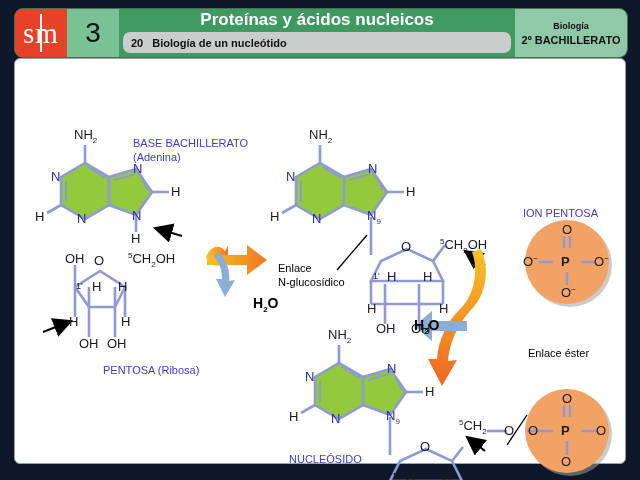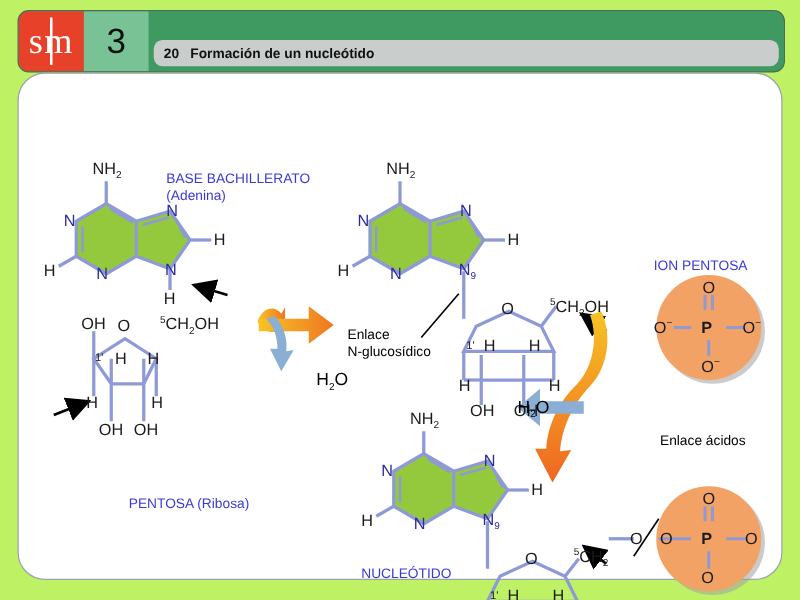--- a/index.html
+++ b/index.html
@@ -1,17 +1,17 @@
 <!DOCTYPE html>
 <html><head>
 <meta charset="utf-8">
 <style>
   html,body{margin:0;padding:0;background:#ffffff;}
   body{width:640px;height:480px;font-family:"Liberation Sans",sans-serif;overflow:hidden;}
-  #page{position:relative;width:640px;height:480px;background:#bef264;}
+  #page{position:relative;width:640px;height:480px;background:#0f172a;}
 
   
   .header{position:absolute;left:14px;top:8px;width:612px;height:48px;
           border:1px solid #4d6b55;border-radius:9px;overflow:hidden;
           background:#4aa06a;display:flex;}
   .hdr-logo{width:52px;background:#e8412a;position:relative;flex:0 0 auto;}
   .hdr-logo .sm{position:absolute;left:0;top:0;width:100%;height:100%;
         color:#ffffff;font-family:"Liberation Serif",serif;font-size:29px;
         display:flex;align-items:center;justify-content:center;letter-spacing:1px;}
   .hdr-logo .bar{position:absolute;left:25px;top:5px;width:1.5px;height:38px;background:#ffffff;}
@@ -24,49 +24,54 @@
         background:#c9cdcb;border-radius:7px;display:flex;align-items:center;}
   .hdr-sub .num{margin-left:8px;font-size:11px;font-weight:bold;color:#111;}
   .hdr-sub .txt{margin-left:9px;font-size:11px;font-weight:bold;color:#111;}
   .hdr-right{width:112px;flex:0 0 auto;background:#8fc9a8;border-radius:0 8px 8px 0;
         display:flex;flex-direction:column;align-items:center;justify-content:center;color:#111;}
   .hdr-right .r1{font-size:9px;font-weight:bold;}
   .hdr-right .r2{font-size:11px;font-weight:bold;margin-top:3px;}
 
   
   .frame{position:absolute;left:14px;top:58px;width:610px;height:404px;
-         border:1px solid #9aa3ad;border-radius:22px;background:#ffffff;}
+         border:1px solid #9aa3ad;border-radius:6px;background:#ffffff;}
 
   
   .lbl{position:absolute;color:#3b3bd4;font-size:11px;white-space:nowrap;}
   .lbl-blk{position:absolute;color:#000;font-size:11px;white-space:nowrap;}
-  .h2o{position:absolute;color:#000;font-size:14px;font-weight:normal;white-space:nowrap;padding-left:42px;}
+  .h2o{position:absolute;color:#000;font-size:14px;font-weight:bold;white-space:nowrap;padding-left:42px;}
   .atom{position:absolute;color:#1a1a1a;font-size:13px;white-space:nowrap;
         font-family:"Liberation Sans",sans-serif;}
   .atom.n{color:#2b2b9c;}
   svg{position:absolute;left:0;top:0;overflow:visible;}
   .prime{font-size:8px;vertical-align:super;}
   .sub{font-size:8px;vertical-align:sub;}
 </style>
 </head>
 <body>
 
 <div id="page">
 
   <div class="header">
     <div class="hdr-logo">
       <div class="sm">sm</div>
       <div class="bar"></div>
     </div>
     <div class="hdr-num">3</div>
     <div class="hdr-mid">
+      <div class="hdr-title">Proteínas y ácidos nucleicos</div>
       <div class="hdr-sub">
         <span class="num">20</span>
-        <span class="txt">Formación de un nucleótido</span>
+        <span class="txt">Biología de un nucleótido</span>
       </div>
+    </div>
+    <div class="hdr-right">
+      <div class="r1">Biología</div>
+      <div class="r2">2º BACHILLERATO</div>
     </div>
   </div>
 
   <div class="frame">
 
     <svg width="610" height="404">
       <defs>
         <linearGradient id="gradA" x1="0" y1="0" x2="1" y2="0">
           <stop offset="0%" stop-color="#f7c325"></stop>
           <stop offset="100%" stop-color="#ef7722"></stop>
@@ -245,21 +250,21 @@
     <span class="atom" style="left:50px;top:192px;">OH</span>
     <span class="atom" style="left:79px;top:194px;">O</span>
     <span class="atom" style="left:113px;top:192px;"><span class="prime">5</span>CH<span class="sub">2</span>OH</span>
     <span class="atom" style="left:61px;top:222px;font-size:9px;">1'</span>
     <span class="atom" style="left:77px;top:220px;">H</span>
     <span class="atom" style="left:103px;top:220px;">H</span>
     <span class="atom" style="left:54px;top:255px;">H</span>
     <span class="atom" style="left:106px;top:255px;">H</span>
     <span class="atom" style="left:64px;top:277px;">OH</span>
     <span class="atom" style="left:92px;top:277px;">OH</span>
-    <span class="lbl" style="left:88px;top:305px;margin-top:33px;">PENTOSA  (Ribosa)</span>
+    <span class="lbl" style="left:88px;top:305px;">PENTOSA  (Ribosa)</span>
 
     <span class="h2o" style="left:196px;top:236px;">H<span class="sub">2</span>O</span>
 
 
     <span class="atom" style="left:294px;top:68px;">NH<span class="sub">2</span></span>
     <span class="atom n" style="left:271px;top:110px;">N</span>
     <span class="atom n" style="left:297px;top:152px;">N</span>
     <span class="atom n" style="left:353px;top:102px;">N</span>
     <span class="atom n" style="left:352px;top:149px;">N<span class="sub">9</span></span>
     <span class="atom" style="left:255px;top:150px;">H</span>
@@ -280,38 +285,38 @@
 
     <span class="lbl" style="left:508px;top:148px;">ION PENTOSA</span>
     <span class="atom" style="left:547px;top:163px;">O</span>
     <span class="atom" style="left:546px;top:195px;font-weight:bold;">P</span>
     <span class="atom" style="left:508px;top:195px;">O<span class="prime">−</span></span>
     <span class="atom" style="left:579px;top:195px;">O<span class="prime">−</span></span>
     <span class="atom" style="left:546px;top:226px;">O<span class="prime">−</span></span>
 
     <span class="h2o" style="left:357px;top:258px;">H<span class="sub">2</span>O</span>
 
-    <span class="lbl-blk" style="left:513px;top:288px;font-size:11px;">Enlace ácidos</span>
+    <span class="lbl-blk" style="left:513px;top:288px;font-size:11px;">Enlace éster</span>
 
     <span class="atom" style="left:313px;top:268px;">NH<span class="sub">2</span></span>
     <span class="atom n" style="left:290px;top:310px;">N</span>
     <span class="atom n" style="left:316px;top:352px;">N</span>
     <span class="atom n" style="left:372px;top:302px;">N</span>
     <span class="atom n" style="left:371px;top:349px;">N<span class="sub">9</span></span>
     <span class="atom" style="left:274px;top:350px;">H</span>
     <span class="atom" style="left:410px;top:325px;">H</span>
 
     <span class="atom" style="left:405px;top:380px;">O</span>
-    <span class="atom" style="left:444px;top:378px;"><span class="prime">5</span>CH<span class="sub">2</span></span>
+    <span class="atom" style="left:444px;top:359px;"><span class="prime">5</span>CH<span class="sub">2</span></span>
     <span class="atom" style="left:489px;top:364px;">O</span>
     <span class="atom" style="left:377px;top:412px;font-size:9px;">1'</span>
     <span class="atom" style="left:391px;top:410px;">H</span>
     <span class="atom" style="left:427px;top:410px;">H</span>
 
-    <span class="lbl" style="left:274px;top:394px;">NUCLEÓTIDO</span>
+    <span class="lbl" style="left:274px;top:394px;">NUCLEÓSIDO</span>
 
     <span class="atom" style="left:547px;top:332px;">O</span>
     <span class="atom" style="left:546px;top:364px;font-weight:bold;">P</span>
     <span class="atom" style="left:513px;top:364px;">O</span>
     <span class="atom" style="left:581px;top:364px;">O</span>
     <span class="atom" style="left:546px;top:395px;">O</span>
 
   </div>
 </div>
 

